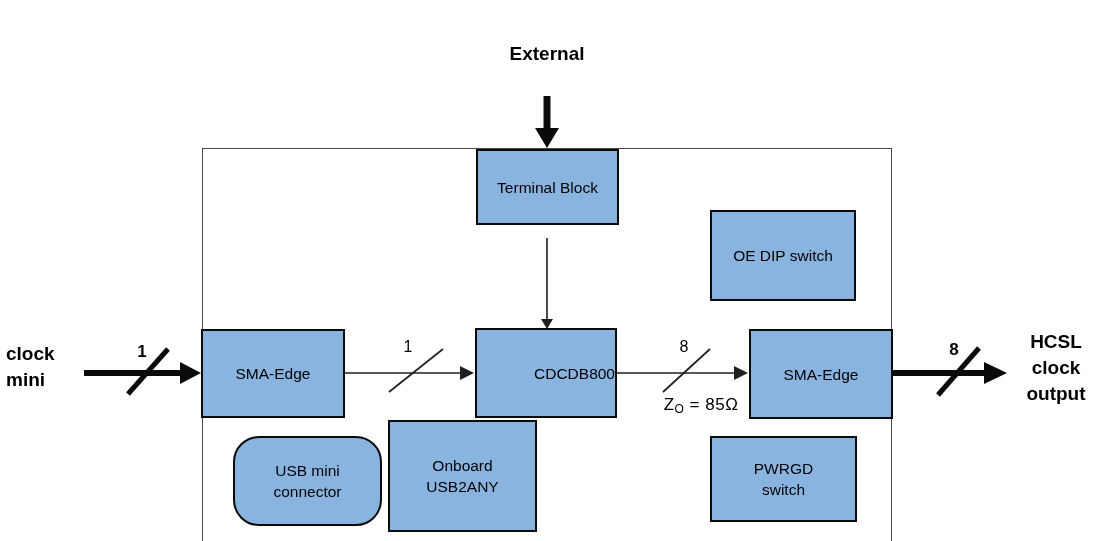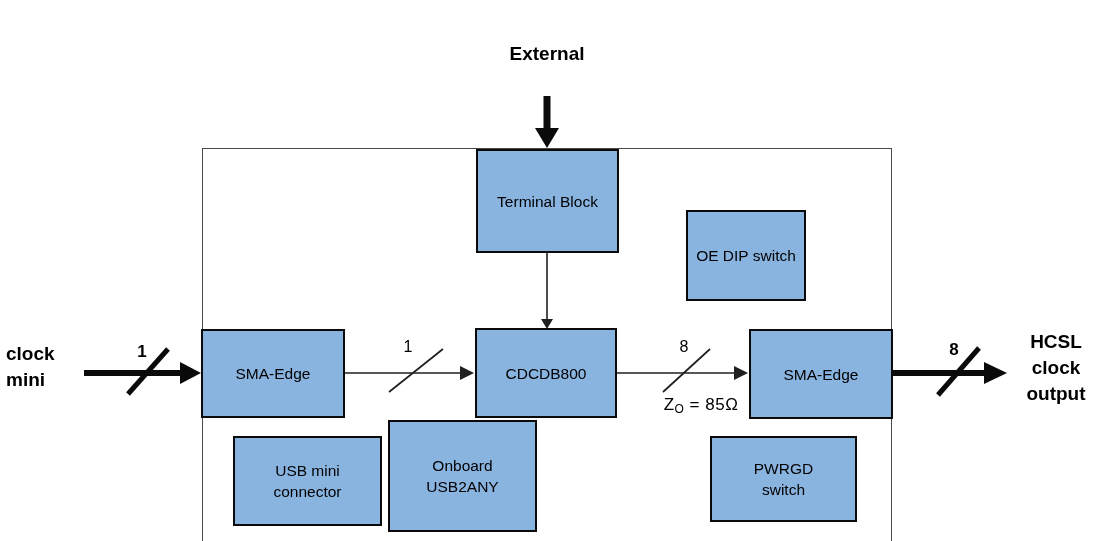--- a/index.html
+++ b/index.html
@@ -42,26 +42,26 @@
     border: 2px solid var(--box-border);
     display: flex;
     flex-direction: column;
     align-items: center;
     justify-content: center;
     text-align: center;
     font-size: 15.5px;
     line-height: 21px;
     color: var(--text-color);
   }
-  .terminal-block   { left: 476px; top: 113px; width: 143px; height: 104px; }
-  .oe-dip-switch    { left: 686px; top: 174px; width: 120px; height: 91px; }
+  .terminal-block   { left: 476px; top: 113px; width: 143px; height: 76px; }
+  .oe-dip-switch    { left: 710px; top: 174px; width: 146px; height: 91px; }
   .sma-edge-in      { left: 201px; top: 293px; width: 144px; height: 89px; }
-  .cdcdb800         { left: 475px; top: 292px; width: 142px; height: 90px; }
+  .cdcdb800         { left: 475px; top: 292px; width: 142px; height: 90px; align-items: flex-end; }
   .sma-edge-out     { left: 749px; top: 293px; width: 144px; height: 90px; }
-  .usb-mini         { left: 233px; top: 400px; width: 149px; height: 90px; }
+  .usb-mini         { left: 233px; top: 400px; width: 149px; height: 90px; border-radius: 26px; }
   .onboard-usb2any  { left: 388px; top: 384px; width: 149px; height: 112px; }
   .pwrgd-header     { left: 710px; top: 400px; width: 147px; height: 86px; }
 
   .bold-label {
     position: absolute;
     font-weight: bold;
     font-size: 19px;
     line-height: 26px;
     color: var(--text-color);
   }

